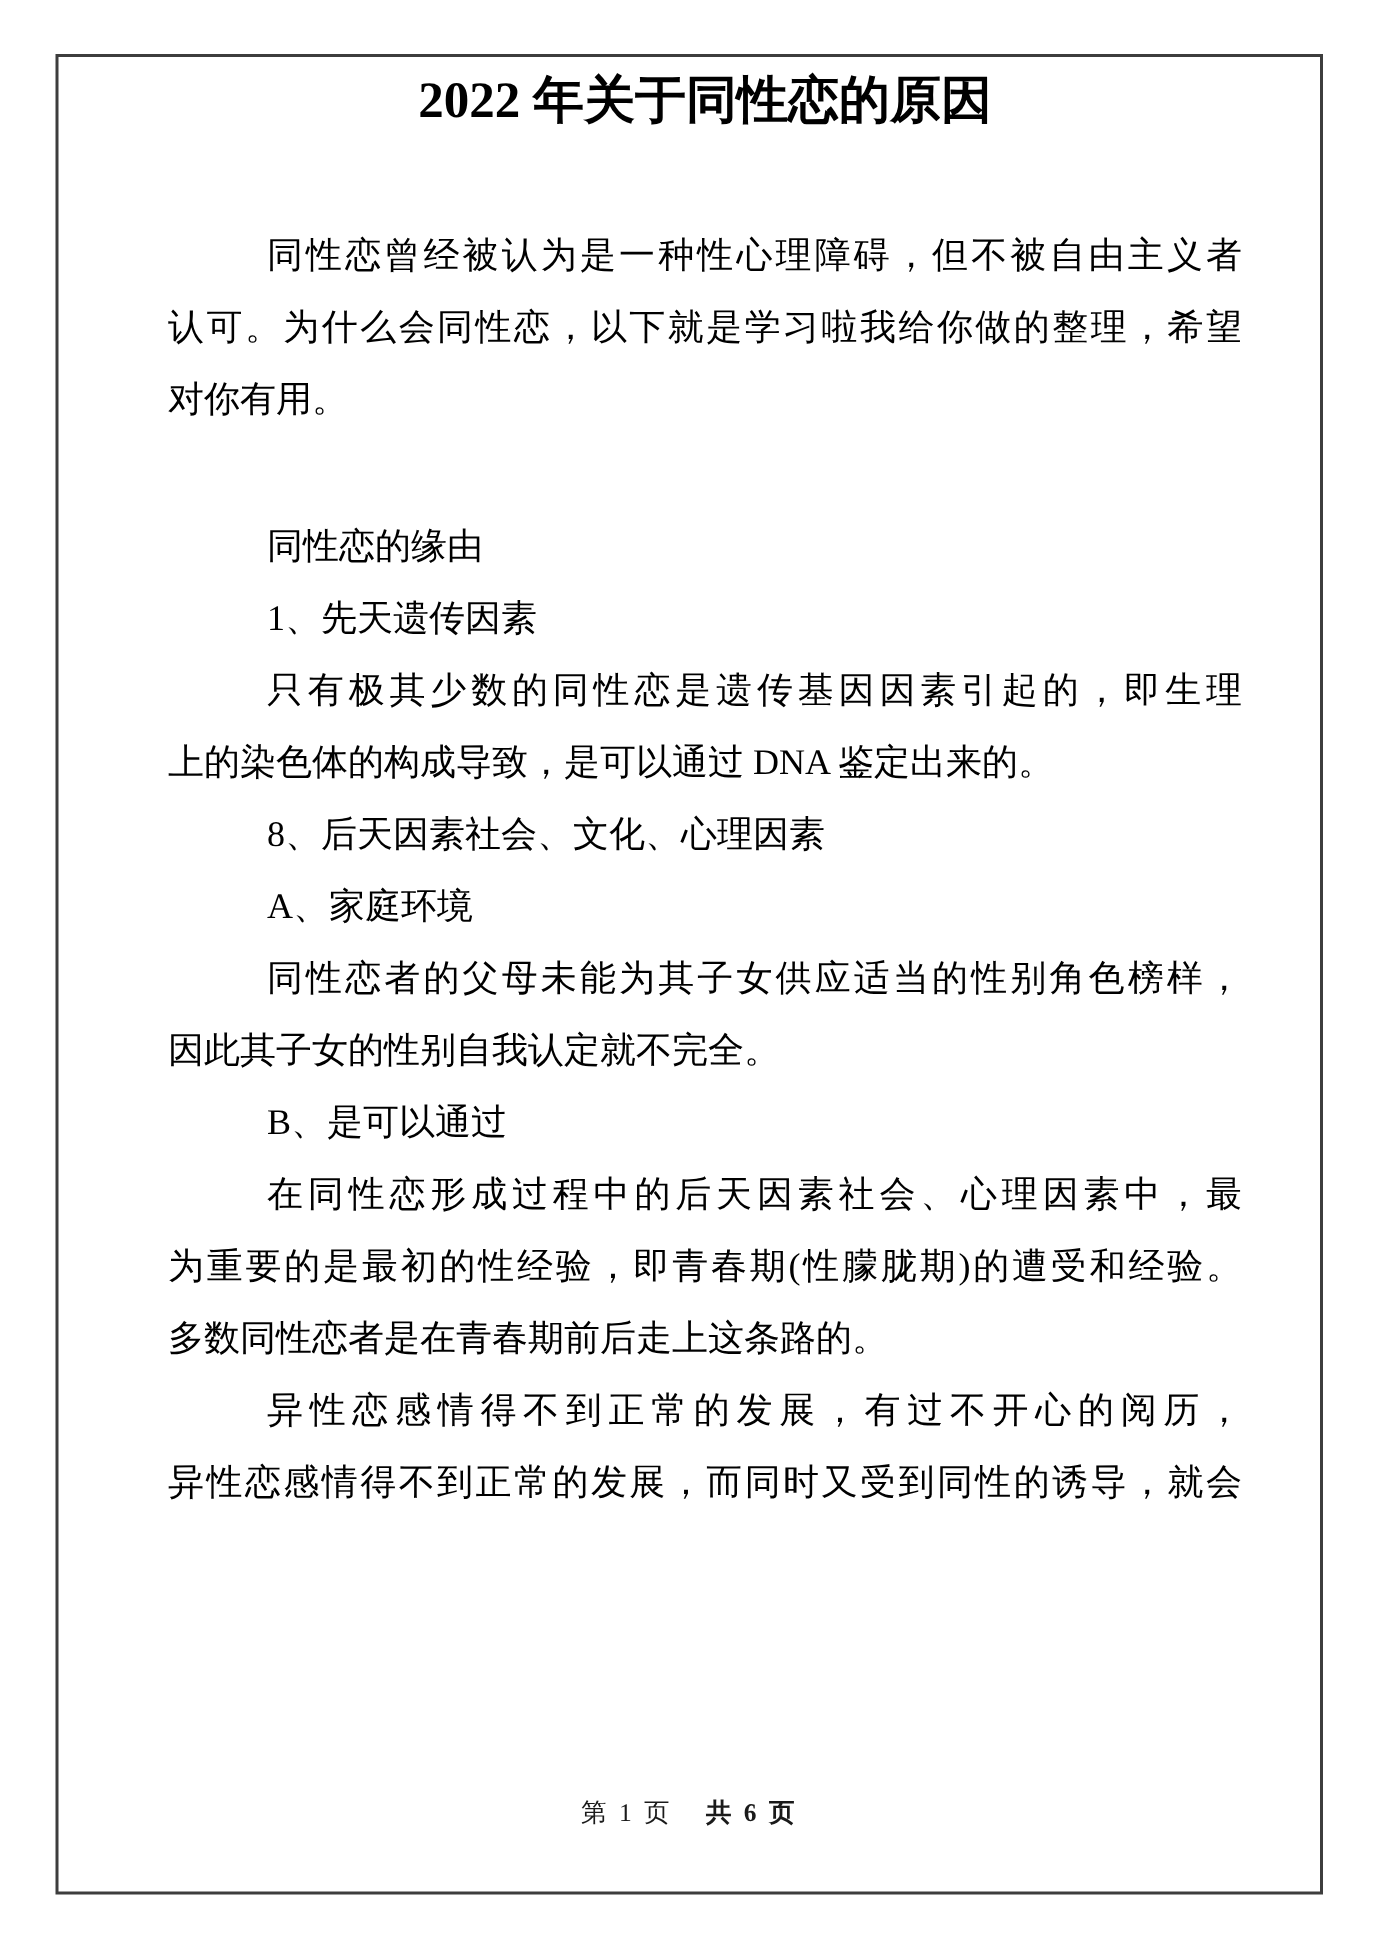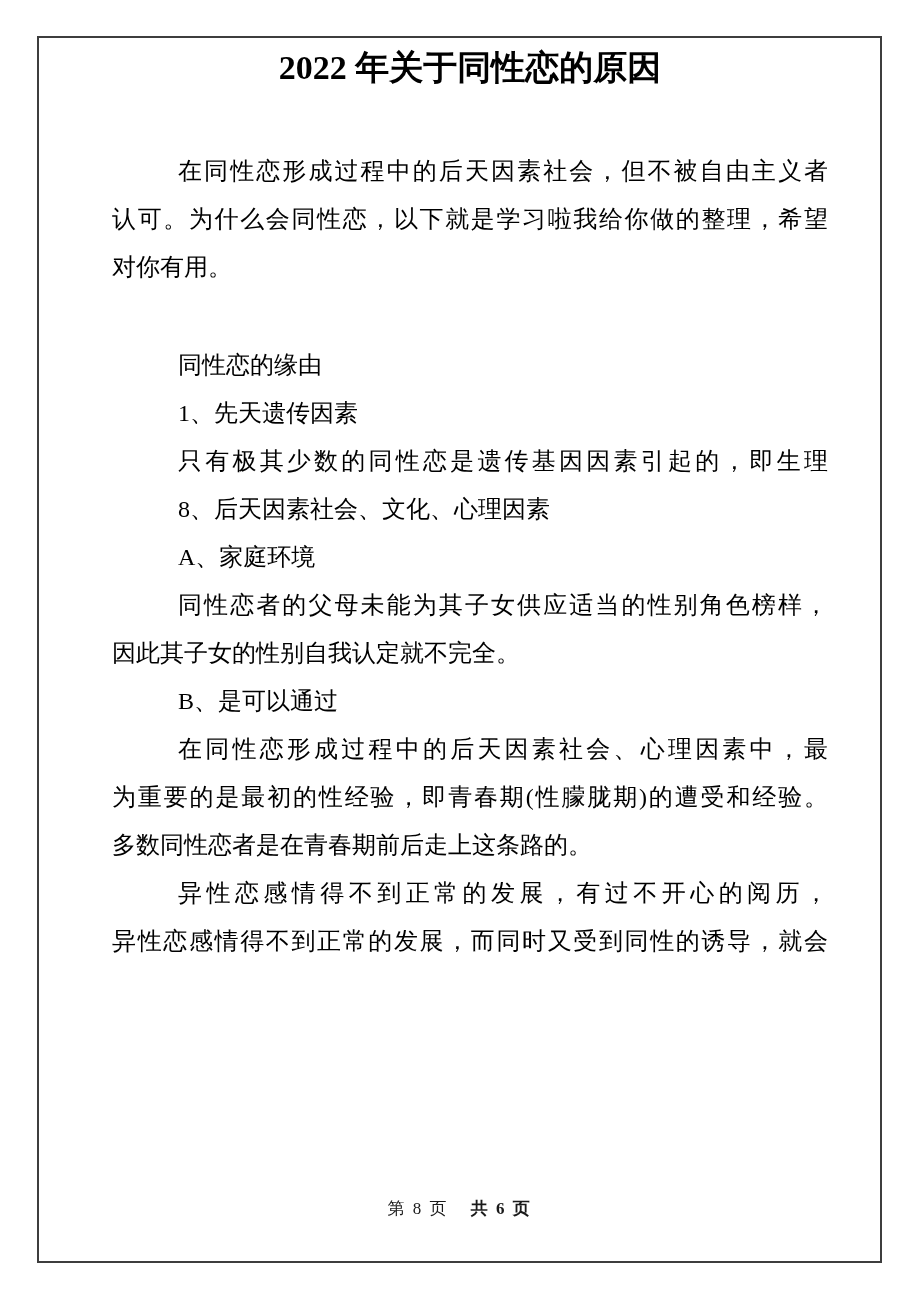--- a/index.html
+++ b/index.html
@@ -57,32 +57,33 @@
 </style>
 </head>
 <body>
 
 <div class="page-frame"></div>
 
 <div class="content">
   <h1 class="doc-title">2022 年关于同性恋的原因</h1>
   <div class="doc-body">
       <div class="block paragraph">
-        <div class="line indent justify">在同性恋形成过程中的后天因素社会，但不被自由主义者</div>
+        <div class="line indent justify">同性恋曾经被认为是一种性心理障碍，但不被自由主义者</div>
         <div class="line justify">认可。为什么会同性恋，以下就是学习啦我给你做的整理，希望</div>
         <div class="line">对你有用。</div>
       </div>
       <div class="block heading gap1">
         <div class="line indent">同性恋的缘由</div>
       </div>
       <div class="block heading">
         <div class="line indent">1、先天遗传因素</div>
       </div>
       <div class="block paragraph">
         <div class="line indent justify">只有极其少数的同性恋是遗传基因因素引起的，即生理</div>
+        <div class="line">上的染色体的构成导致，是可以通过 DNA 鉴定出来的。</div>
       </div>
       <div class="block heading">
         <div class="line indent">8、后天因素社会、文化、心理因素</div>
       </div>
       <div class="block heading">
         <div class="line indent">A、家庭环境</div>
       </div>
       <div class="block paragraph">
         <div class="line indent justify">同性恋者的父母未能为其子女供应适当的性别角色榜样，</div>
         <div class="line">因此其子女的性别自我认定就不完全。</div>
@@ -96,15 +97,15 @@
         <div class="line">多数同性恋者是在青春期前后走上这条路的。</div>
       </div>
       <div class="block paragraph">
         <div class="line indent justify">异性恋感情得不到正常的发展，有过不开心的阅历，</div>
         <div class="line justify">异性恋感情得不到正常的发展，而同时又受到同性的诱导，就会</div>
       </div>
     </div>
 </div>
 
 <div class="page-footer">
-  <span class="part1">第 8 页</span>
+  <span class="part1">第 1 页</span>
   <span class="part2">共 6 页</span>
 </div>
 
 </body></html>

